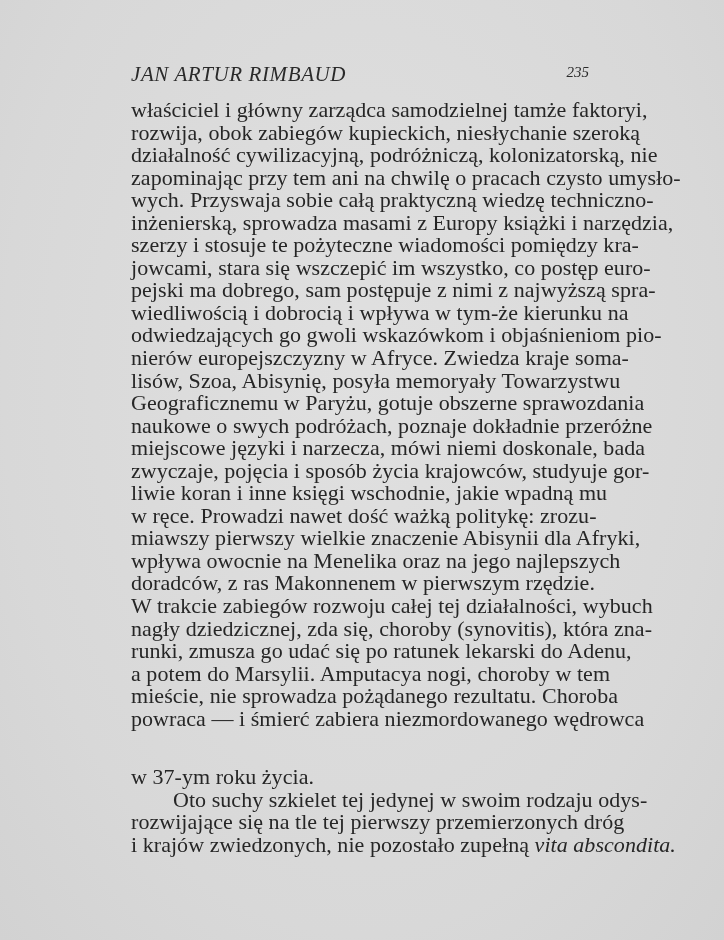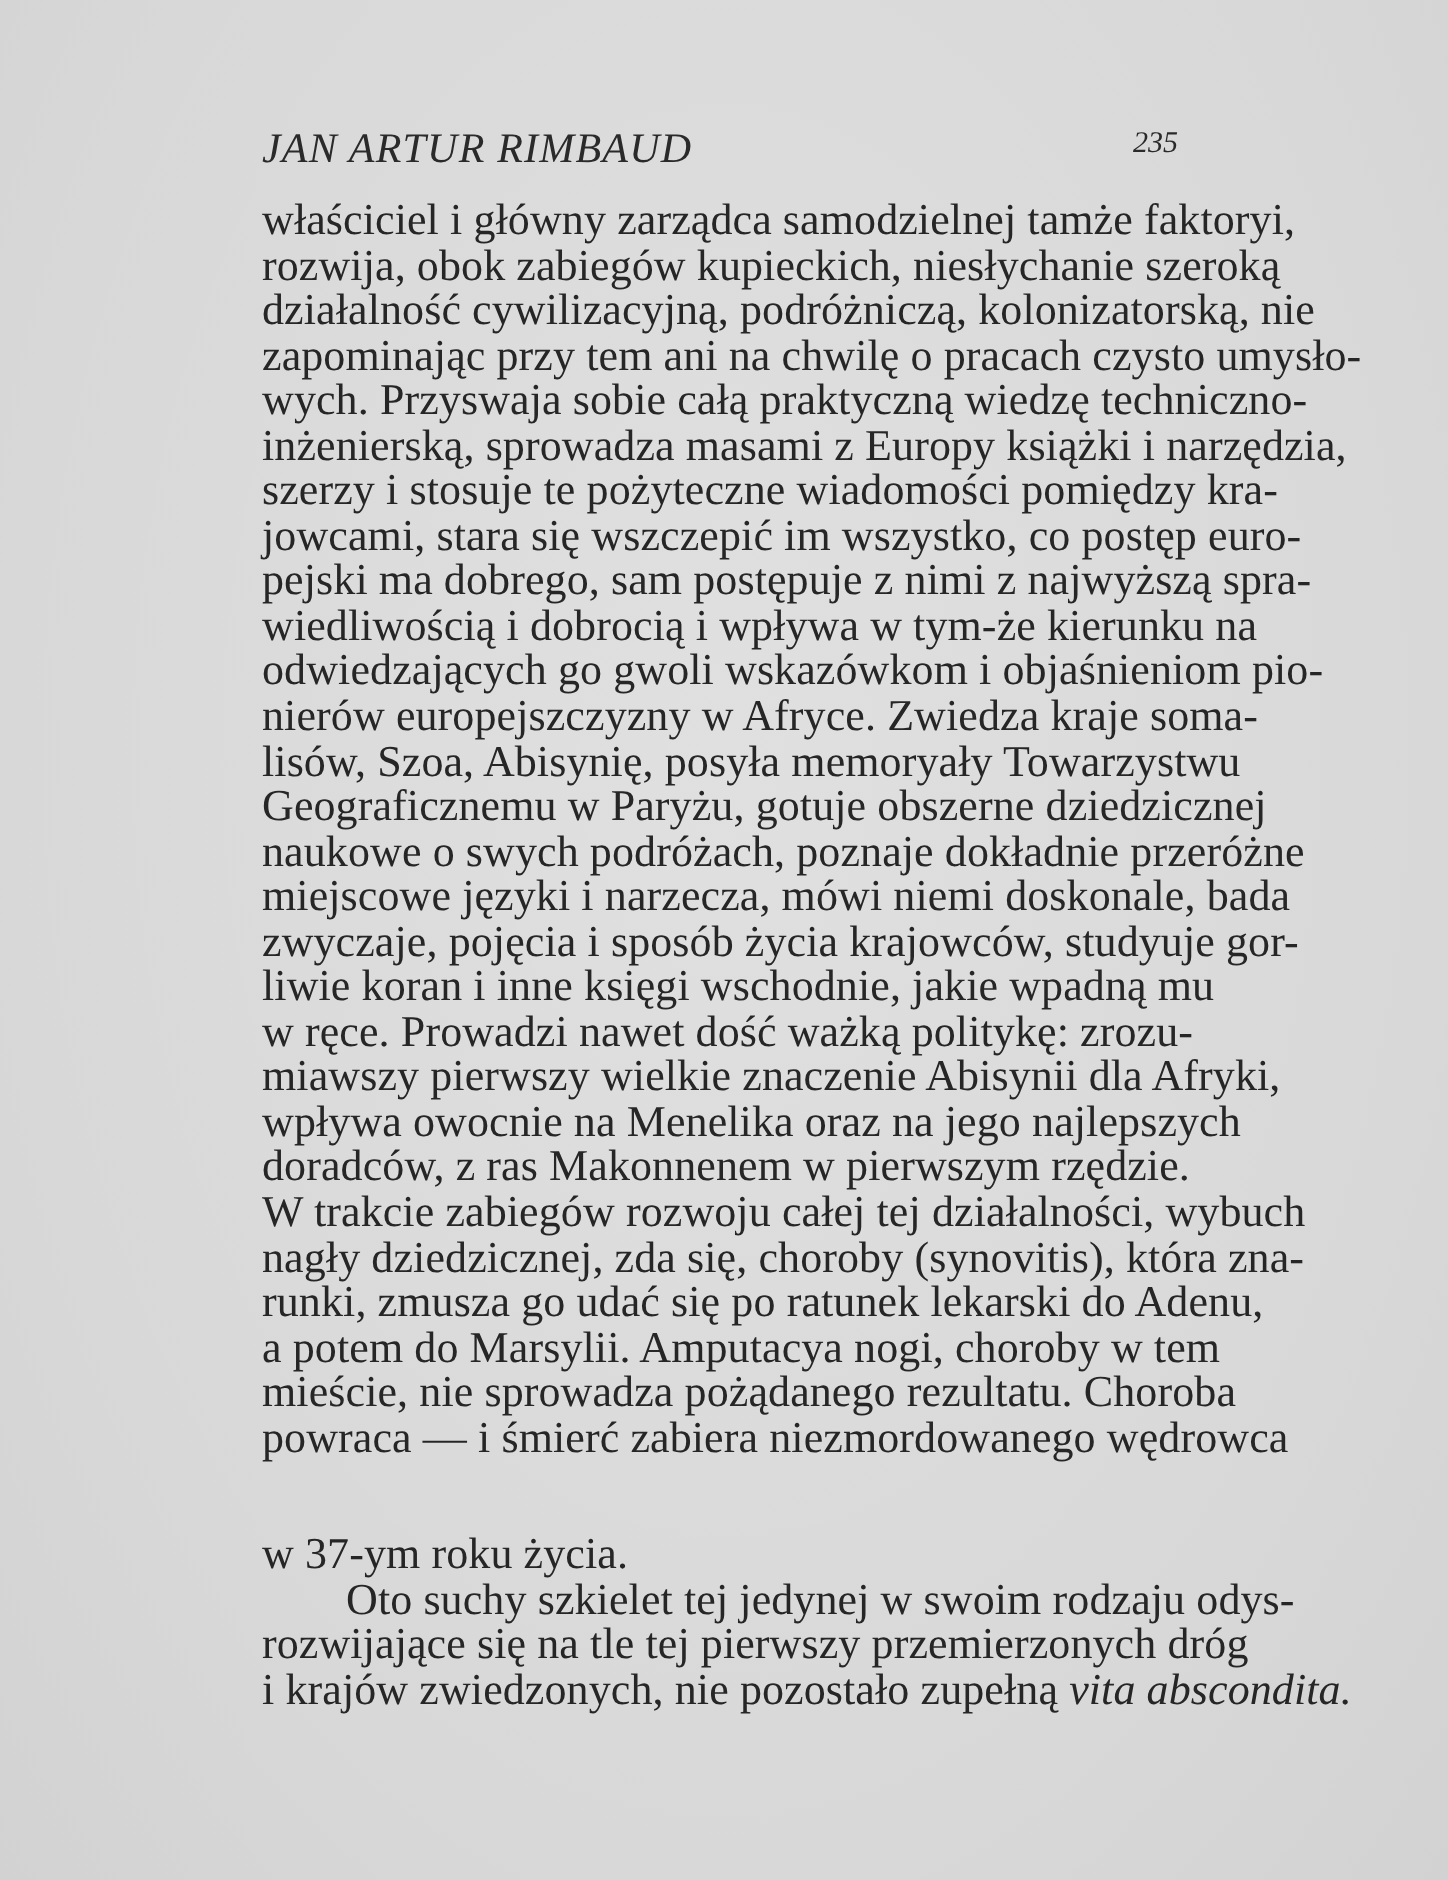--- a/index.html
+++ b/index.html
@@ -52,21 +52,21 @@
     <span class="line">zapominając przy tem ani na chwilę o pracach czysto umysło-</span>
     <span class="line">wych. Przyswaja sobie całą praktyczną wiedzę techniczno-</span>
     <span class="line">inżenierską, sprowadza masami z Europy książki i narzędzia,</span>
     <span class="line">szerzy i stosuje te pożyteczne wiadomości pomiędzy kra-</span>
     <span class="line">jowcami, stara się wszczepić im wszystko, co postęp euro-</span>
     <span class="line">pejski ma dobrego, sam postępuje z nimi z najwyższą spra-</span>
     <span class="line">wiedliwością i dobrocią i wpływa w tym-że kierunku na</span>
     <span class="line">odwiedzających go gwoli wskazówkom i objaśnieniom pio-</span>
     <span class="line">nierów europejszczyzny w Afryce. Zwiedza kraje soma-</span>
     <span class="line">lisów, Szoa, Abisynię, posyła memoryały Towarzystwu</span>
-    <span class="line">Geograficznemu w Paryżu, gotuje obszerne dziedzicznej</span>
+    <span class="line">Geograficznemu w Paryżu, gotuje obszerne sprawozdania</span>
     <span class="line">naukowe o swych podróżach, poznaje dokładnie przeróżne</span>
     <span class="line">miejscowe języki i narzecza, mówi niemi doskonale, bada</span>
     <span class="line">zwyczaje, pojęcia i sposób życia krajowców, studyuje gor-</span>
     <span class="line">liwie koran i inne księgi wschodnie, jakie wpadną mu</span>
     <span class="line">w ręce. Prowadzi nawet dość ważką politykę: zrozu-</span>
     <span class="line">miawszy pierwszy wielkie znaczenie Abisynii dla Afryki,</span>
     <span class="line">wpływa owocnie na Menelika oraz na jego najlepszych</span>
     <span class="line">doradców, z ras Makonnenem w pierwszym rzędzie.</span>
     <span class="line">W trakcie zabiegów rozwoju całej tej działalności, wybuch</span>
     <span class="line">nagły dziedzicznej, zda się, choroby (synovitis), która zna-</span>

